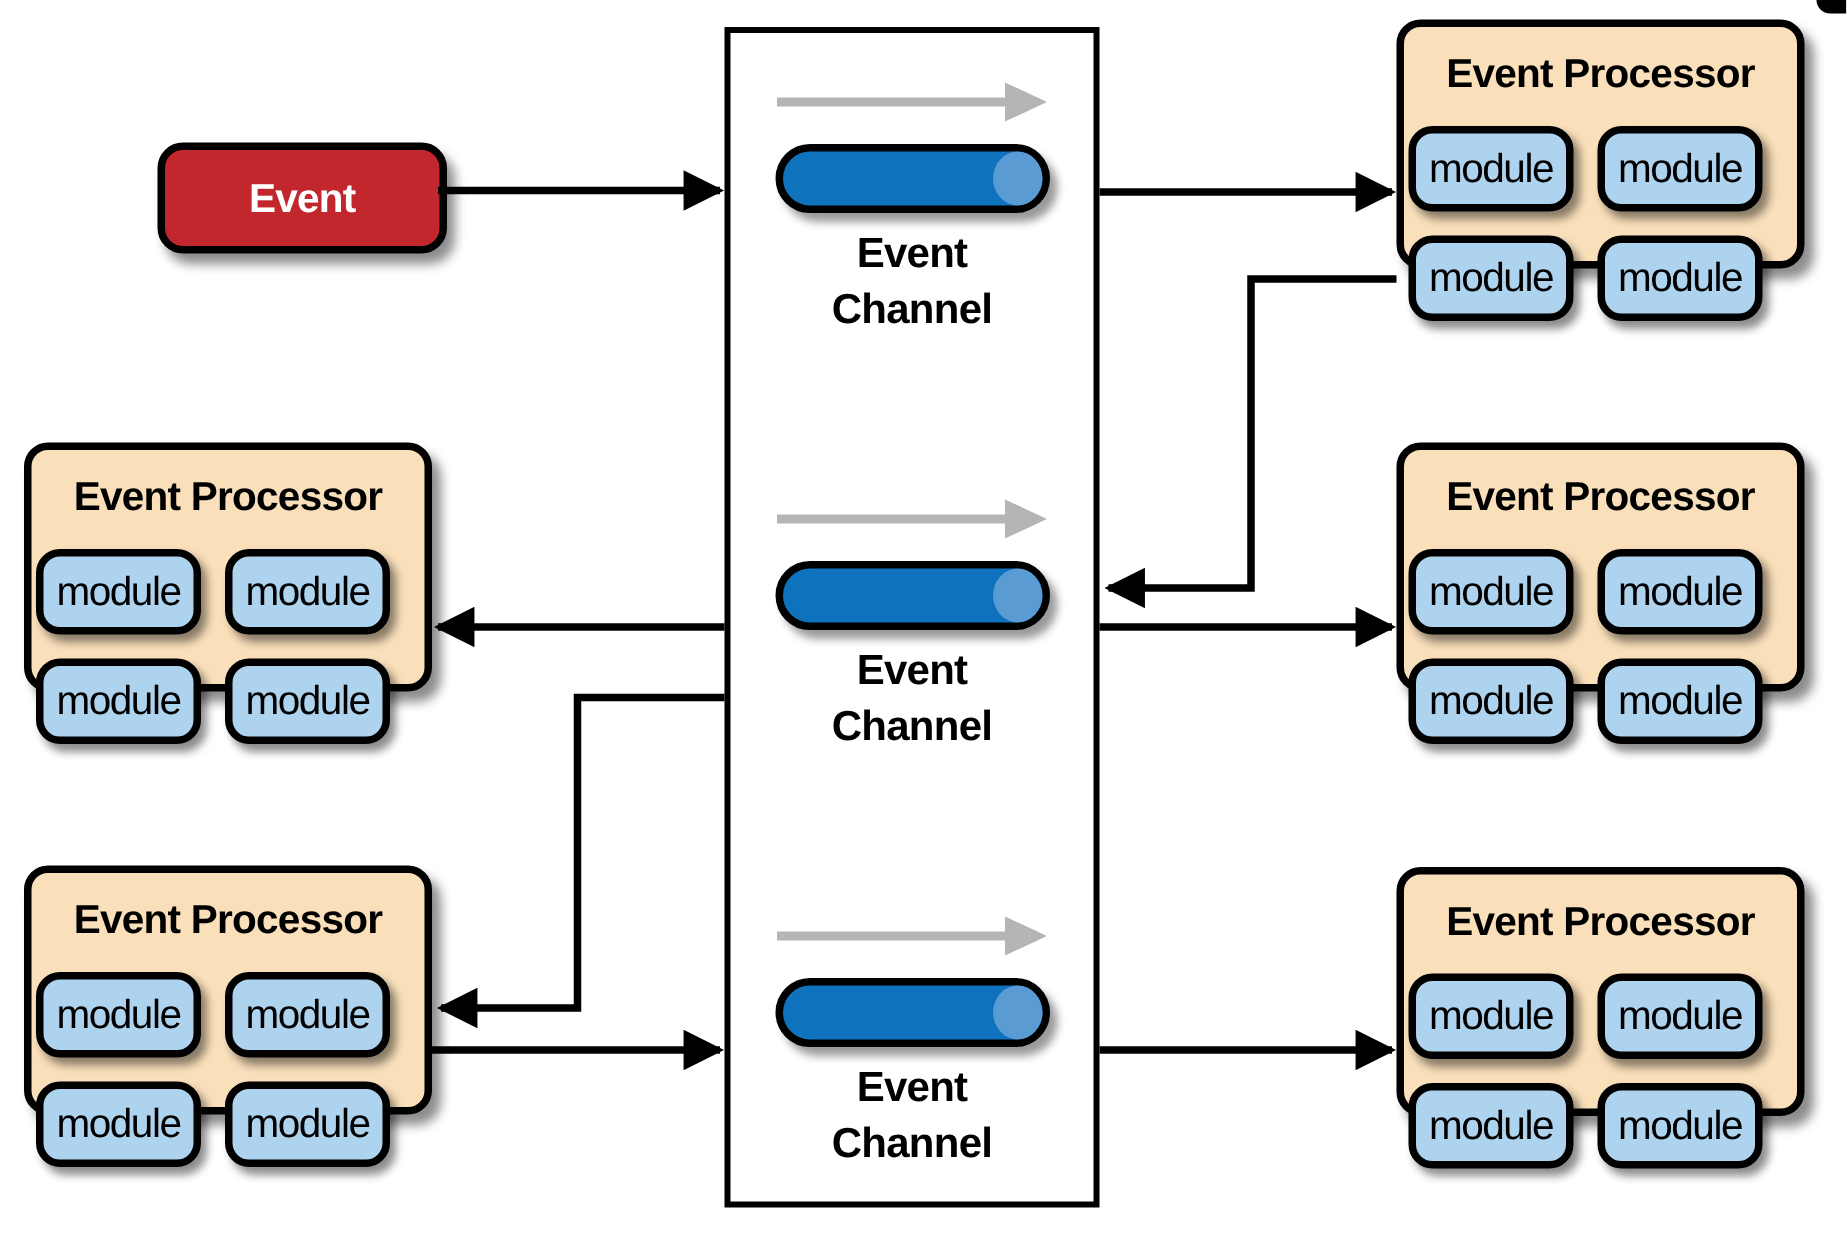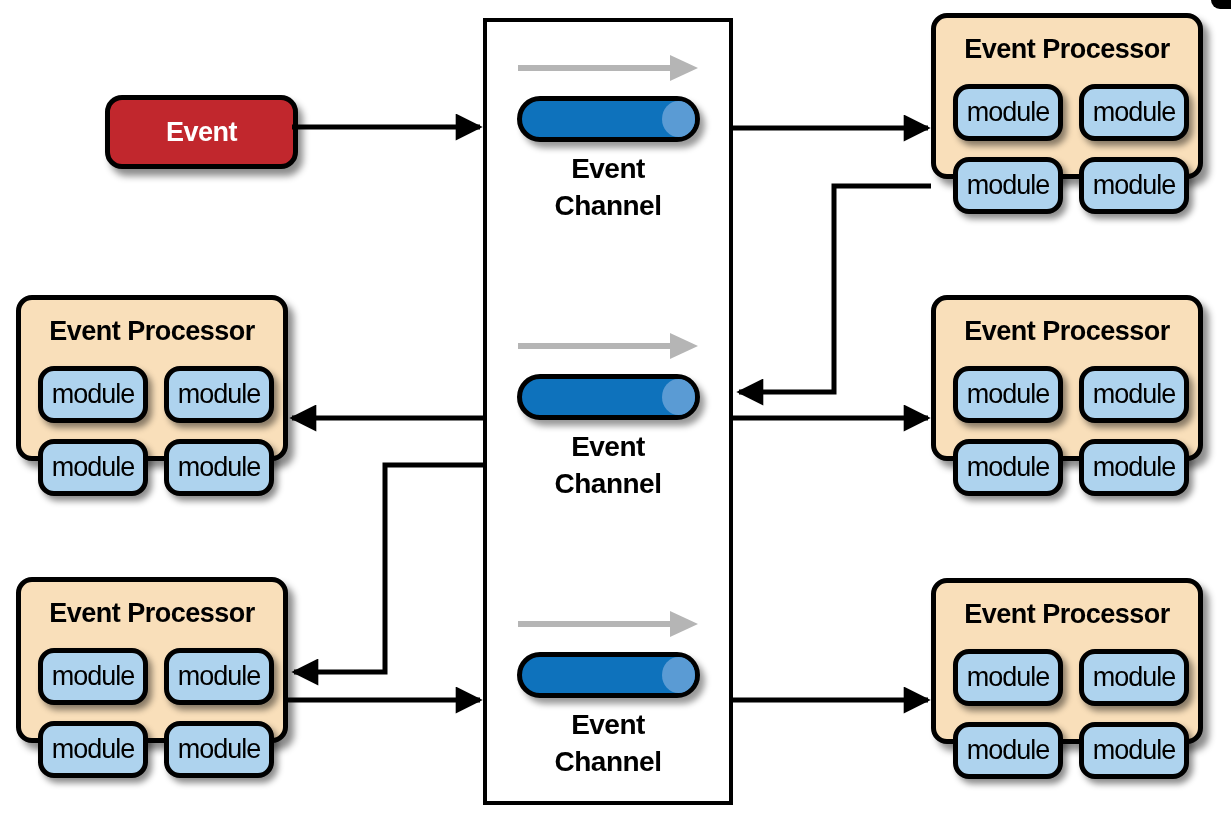--- a/index.html
+++ b/index.html
@@ -56,21 +56,21 @@
     border-radius:16px; box-sizing:border-box; box-shadow:6px 7px 7px rgba(0,0,0,0.45);
   }
   .processor.rt { left:931px; top:13px; }
   .processor.rm { left:931px; top:295px; }
   .processor.rb { left:931px; top:578px; }
   .processor.lm { left:16px;  top:295px; }
   .processor.lb { left:16px;  top:577px; }
 
   .p-title { margin-top:16px; text-align:center; font-size:27px; font-weight:700;
              letter-spacing:-0.5px; color:#000; }
-  .modules { position:absolute; left:17px; top:66px;
+  .modules { position:absolute; left:3px; top:66px;
              display:grid; grid-template-columns:110px 110px; gap:16px 16px; }
   .module {
     width:110px; height:57px; background:var(--module_fill,#aed3ee);
     border:5px solid var(--outline,#000); border-radius:16px; box-sizing:border-box;
     display:flex; align-items:center; justify-content:center;
     box-shadow:4px 5px 6px rgba(0,0,0,0.45);
   }
   .module span { font-size:27px; font-weight:400; letter-spacing:-1px; color:#000; }
 
   

